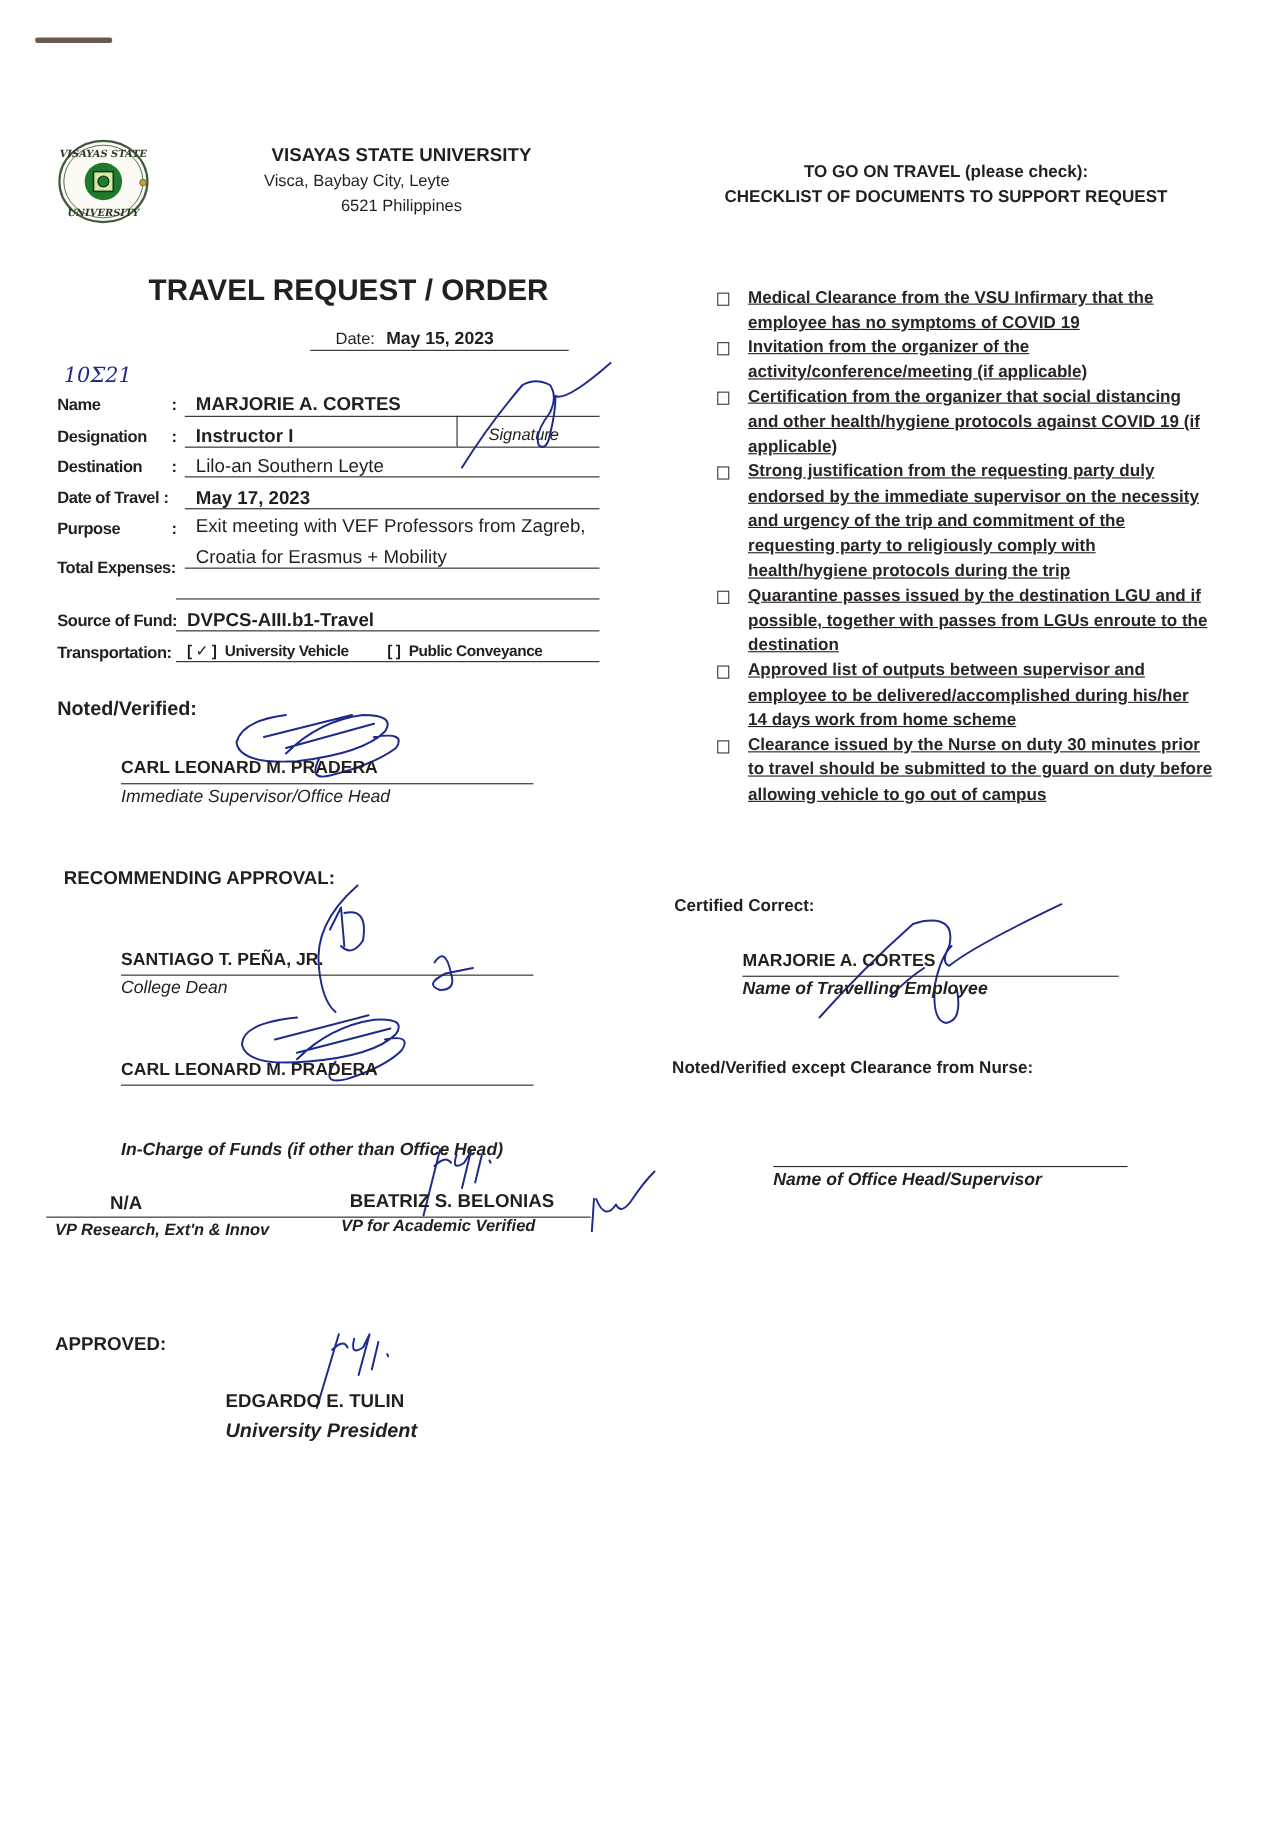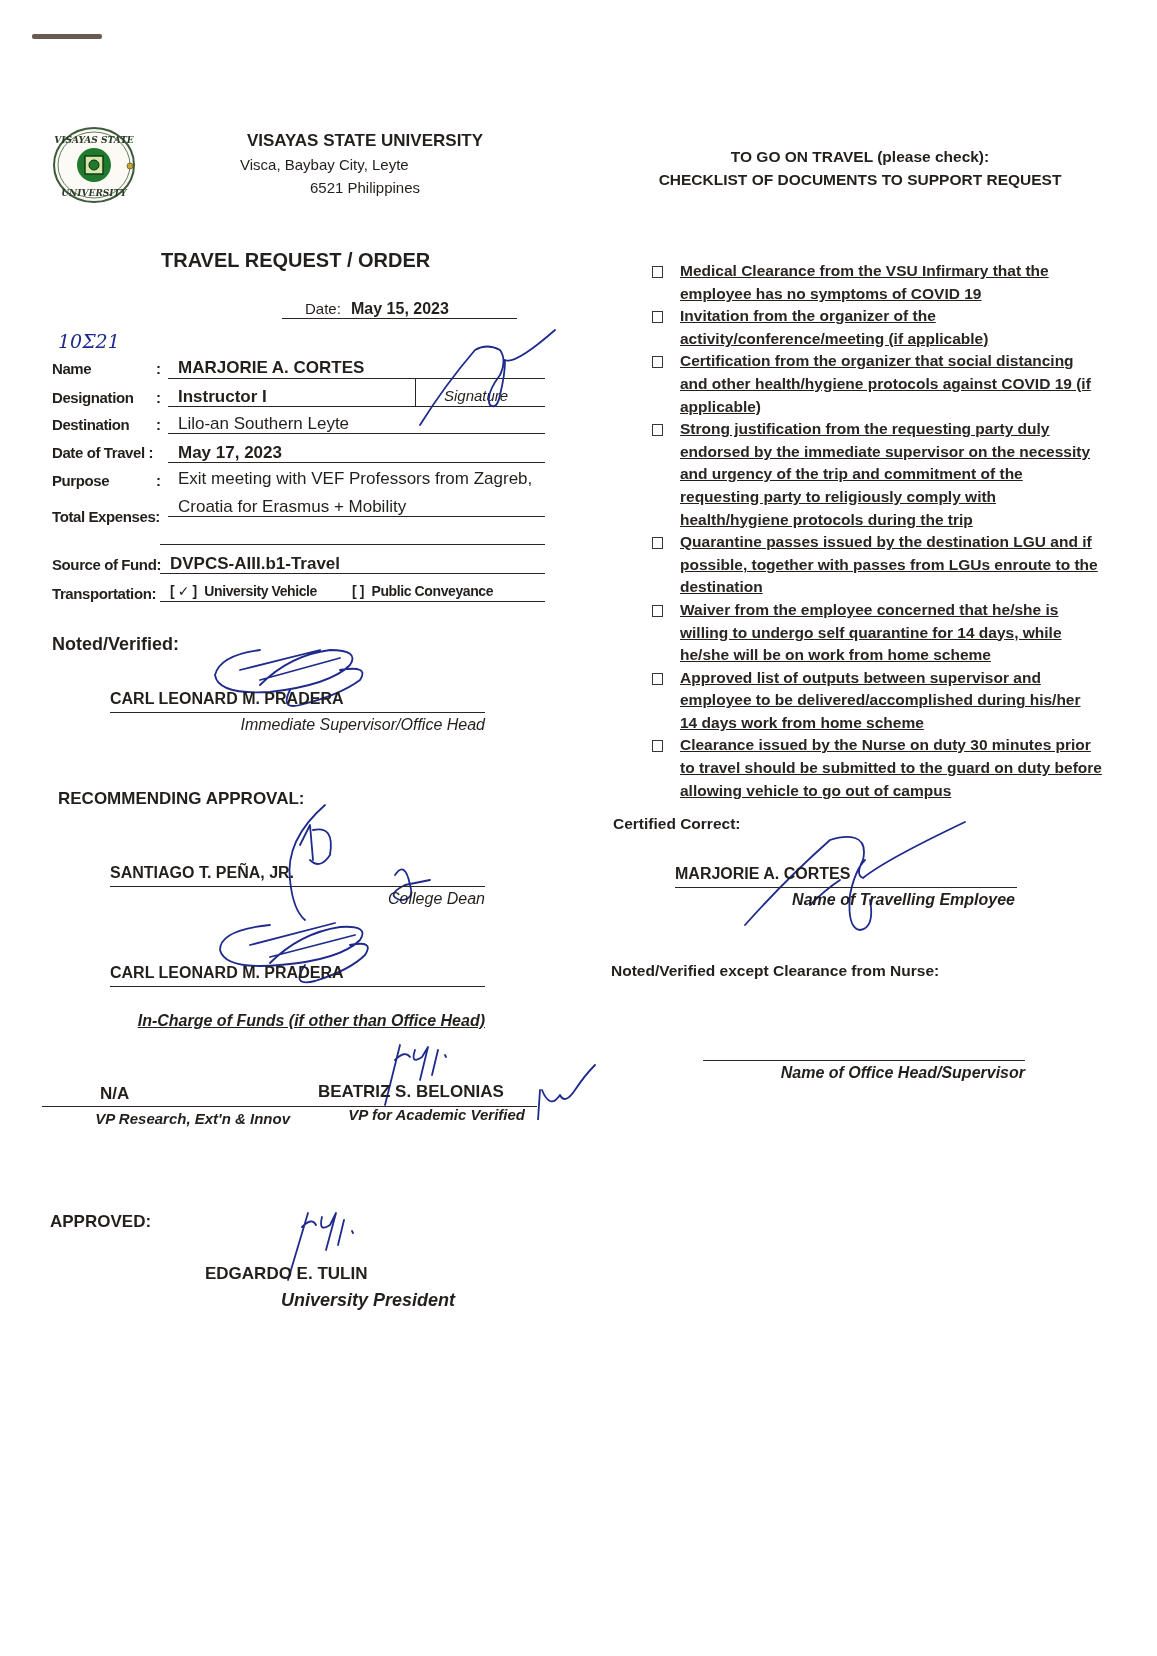--- a/index.html
+++ b/index.html
@@ -10,33 +10,33 @@
   .i { font-style: italic; }
   .line { position: absolute; height: 0; border-top: 1.5px solid #2a2522; }
   .sig { position: absolute; pointer-events: none; }
   .sig path { fill: none; stroke: #1e2a8c; stroke-width: 1.8; stroke-linecap: round; stroke-linejoin: round; }
 
   
   #staple { left: 32px; top: 34px; width: 70px; height: 5px; background: #6b5a52; border-radius: 2px; }
   #uni-name { left: 240px; top: 131px; width: 250px; font-size: 17px; font-weight: bold; text-align: center; }
   #uni-addr1 { left: 240px; top: 156px; width: 250px; font-size: 15px; text-align: left; }
   #uni-addr2 { left: 240px; top: 179px; width: 250px; font-size: 15px; text-align: center; }
-  #doc-title { left: 135px; top: 249px; font-size: 20px; font-weight: bold; margin-left: 26px; }
+  #doc-title { left: 135px; top: 249px; font-size: 27px; font-weight: bold; }
   #date-row { left: 305px; top: 300px; font-size: 15px; }
 
   
   .flabel { position: absolute; left: 52px; font-size: 15px; font-weight: bold; letter-spacing: -0.4px; }
   .fcolon { position: absolute; left: 156px; font-size: 15px; font-weight: bold; }
   .fval { position: absolute; left: 178px; font-size: 17px; }
   .fval.b { font-weight: bold; }
 
   
   .sec-h { position: absolute; font-size: 18px; font-weight: bold; }
   .signame { position: absolute; font-size: 16px; font-weight: bold; }
-  .sigrole { position: absolute; font-size: 16px; font-style: italic; text-align: right; }
+  .sigrole { position: absolute; font-size: 16px; font-style: italic; text-align: left; }
 
   
   #check-title { left: 650px; top: 145px; width: 420px; font-size: 15.5px; font-weight: bold; text-align: center; line-height: 23px; }
   #checklist { left: 652px; top: 260px; width: 450px; list-style: none; text-decoration: underline; }
   #checklist li { position: relative; padding-left: 28px; font-size: 15.5px; font-weight: bold; line-height: 22.6px; color: #2a2522; }
   .cbox { position: absolute; left: 0; top: 6px; width: 11px; height: 12px; border: 1.3px solid #3a3532; background: #fff; }
 </style>
 </head>
 <body>
 
@@ -135,21 +135,21 @@
 </svg>
 <div class="signame" style="left:110px;top:864px;width:375px;">SANTIAGO T. PEÑA, JR.</div>
 <div class="line" style="left:110px;top:886px;width:375px;"></div>
 <div class="sigrole" style="left:110px;top:890px;width:375px;">College Dean</div>
 
 <svg class="sig" style="left:210px;top:915px;" width="170" height="80">
   <path d="M60 10 Q 10 15 10 35 Q 15 55 70 50 Q 130 45 150 25 Q 160 10 130 12 Q 90 18 60 48 M40 30 L 125 8 M60 42 L 145 20 M95 50 Q 80 72 105 66 Q 140 55 155 40 Q 165 25 140 30"></path>
 </svg>
 <div class="signame" style="left:110px;top:964px;width:375px;">CARL LEONARD M. PRADERA</div>
 <div class="line" style="left:110px;top:986px;width:375px;"></div>
-<div class="sigrole b" style="left:110px;top:1012px;width:375px;font-weight:bold;text-decoration:underline;">In-Charge of Funds (if other than Office Head)</div>
+<div class="sigrole b" style="left:110px;top:1037px;width:375px;font-weight:bold;">In-Charge of Funds (if other than Office Head)</div>
 
 <div class="signame" style="left:100px;top:1084px;width:150px;font-size:17px;">N/A</div>
 <svg class="sig" style="left:370px;top:1035px;" width="230" height="85">
   <path d="M15 70 L 30 10 M25 25 Q 35 15 40 22 M45 15 Q 40 30 52 22 L 58 12 L 50 45 M68 15 L 62 40 M75 20 L 76 22 M170 55 L 168 85 M172 55 Q 180 75 190 60 Q 195 70 205 55 Q 215 40 225 30"></path>
 </svg>
 <div class="signame" style="left:300px;top:1082px;width:250px;font-size:17px;text-align:left;padding-left:18px;">BEATRIZ S. BELONIAS</div>
 <div class="line" style="left:42px;top:1106px;width:495px;"></div>
 <div class="sigrole b" style="left:50px;top:1110px;width:240px;font-weight:bold;font-size:15px;">VP Research, Ext'n &amp; Innov</div>
 <div class="sigrole b" style="left:310px;top:1106px;width:215px;font-weight:bold;font-size:15px;">VP for Academic Verified</div>
 
@@ -164,21 +164,20 @@
   <div>TO GO ON TRAVEL (please check):</div>
   <div>CHECKLIST OF DOCUMENTS TO SUPPORT REQUEST</div>
 </div>
 
 <ul id="checklist" class="abs">
   <li><span class="cbox"></span><span>Medical Clearance from the VSU Infirmary that the employee has no symptoms of COVID 19</span></li>
   <li><span class="cbox"></span><span>Invitation from the organizer of the activity/conference/meeting (if applicable)</span></li>
   <li><span class="cbox"></span><span>Certification from the organizer that social distancing and other health/hygiene protocols against COVID 19 (if applicable)</span></li>
   <li><span class="cbox"></span><span>Strong justification from the requesting party duly endorsed by the immediate supervisor on the necessity and urgency of the trip and commitment of the requesting party to religiously comply with health/hygiene protocols during the trip</span></li>
   <li><span class="cbox"></span><span>Quarantine passes issued by the destination LGU and if possible, together with passes from LGUs enroute to the destination</span></li>
-  <li><span class="cbox"></span><span>Waiver from the employee concerned that he/she is willing to undergo self quarantine for 14 days, while he/she will be on work from home scheme</span></li>
   <li><span class="cbox"></span><span>Approved list of outputs between supervisor and employee to be delivered/accomplished during his/her 14 days work from home scheme</span></li>
   <li><span class="cbox"></span><span>Clearance issued by the Nurse on duty 30 minutes prior to travel should be submitted to the guard on duty before allowing vehicle to go out of campus</span></li>
 </ul>
 
 <div class="abs b" style="left:613px;top:815px;font-size:15.5px;">Certified Correct:</div>
 <svg class="sig" style="left:735px;top:820px;" width="235" height="115">
   <path d="M10 105 Q 50 60 95 20 Q 110 15 120 18 Q 132 22 128 40 Q 120 55 128 58 Q 150 40 230 2 M130 40 Q 120 50 115 75 Q 112 108 125 110 Q 140 108 135 80 M75 85 Q 90 70 105 60"></path>
 </svg>
 <div class="signame" style="left:675px;top:865px;width:340px;">MARJORIE A. CORTES</div>
 <div class="line" style="left:675px;top:887px;width:342px;"></div>

